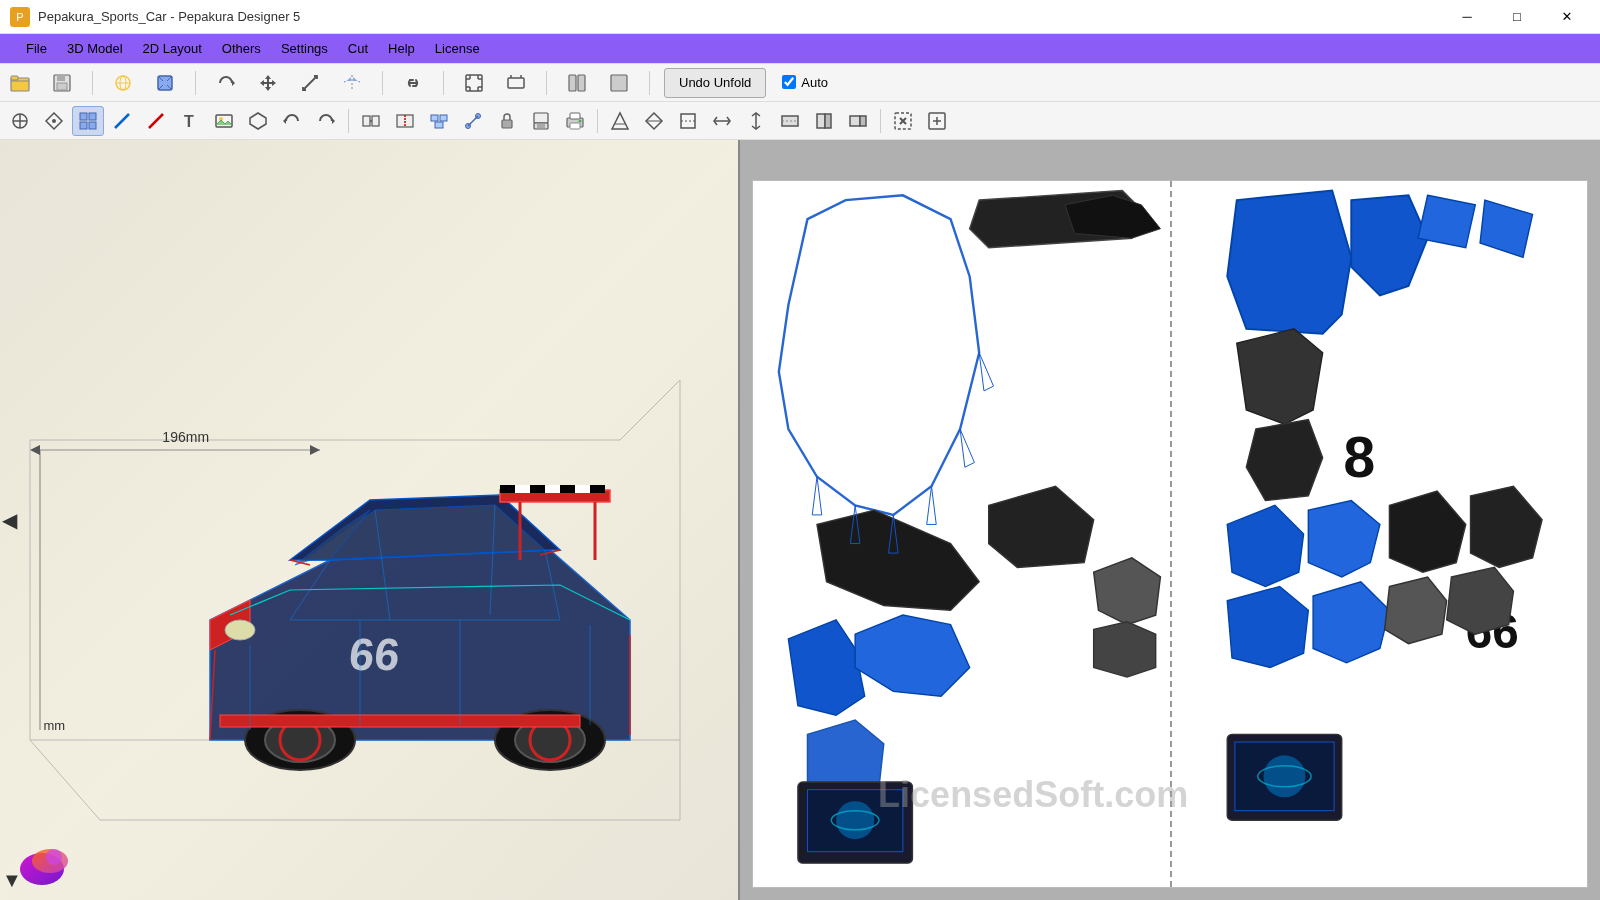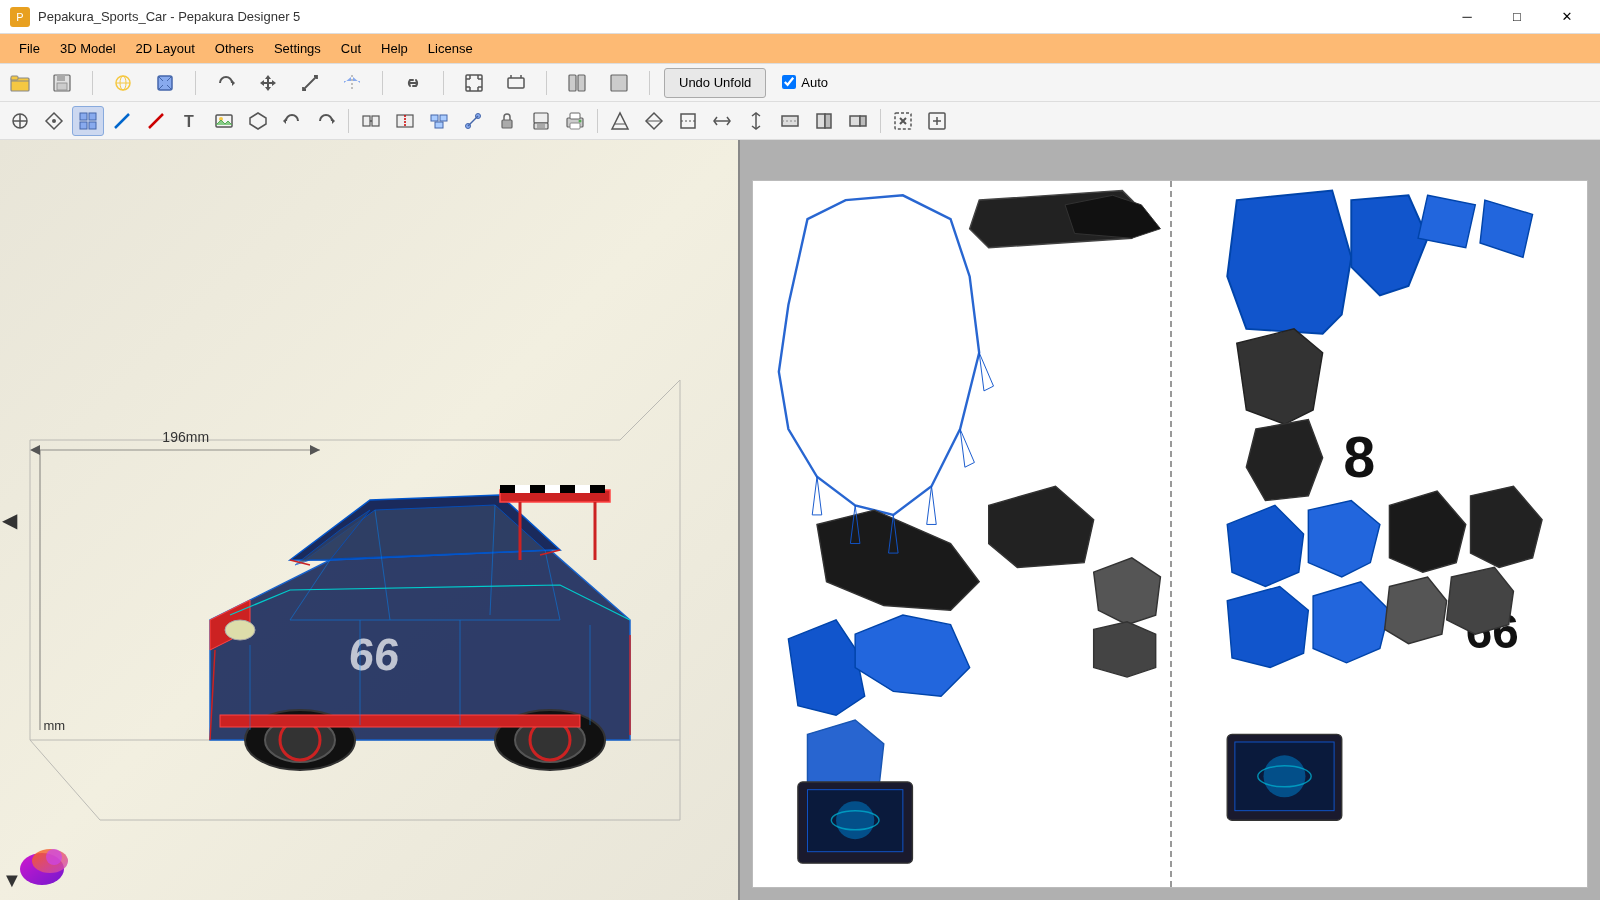--- a/index.html
+++ b/index.html
@@ -13,22 +13,22 @@
     }
     .title-bar-left { display: flex; align-items: center; gap: 8px; }
     .title-bar-icon { width: 20px; height: 20px; background: #e8a020; border-radius: 3px; display: flex; align-items: center; justify-content: center; font-size: 11px; color: white; }
     .title-bar-title { font-size: 13px; color: #333; }
     .title-bar-controls { display: flex; gap: 4px; }
     .title-btn { width: 46px; height: 34px; border: none; background: transparent; cursor: pointer; font-size: 13px; display: flex; align-items: center; justify-content: center; }
 
     
     .menu-bar {
       display: flex; align-items: center;
-      background: #fdba74; height: 30px;
-      border-bottom: 1px solid #ddd; padding: 0 9px;
+      background: #8b5cf6; height: 30px;
+      border-bottom: 1px solid #ddd; padding: 0 16px;
     }
     .menu-item { padding: 4px 10px; font-size: 13px; cursor: pointer; border-radius: 3px; }
 
     
     .toolbar1 {
       display: flex; align-items: center;
       background: #f5f5f5; height: 38px;
       border-bottom: 1px solid #ddd; padding: 0 4px; gap: 10px;
     }
     .tb-sep { width: 1px; height: 24px; background: #ccc; margin: 0 4px; }
@@ -595,15 +595,18 @@
         <ellipse cx="550" cy="624" rx="28" ry="11" fill="none" stroke="#00aacc" stroke-width="1.5" opacity="0.8"></ellipse>
 
         <path d="M60,310 L55,350 L65,350 Z" fill="none" stroke="#1155cc" stroke-width="1"></path>
         <path d="M100,340 L95,380 L105,380 Z" fill="none" stroke="#1155cc" stroke-width="1"></path>
         <path d="M140,350 L135,390 L145,390 Z" fill="none" stroke="#1155cc" stroke-width="1"></path>
         <path d="M180,320 L175,360 L185,360 Z" fill="none" stroke="#1155cc" stroke-width="1"></path>
         <path d="M210,260 L215,300 L225,295 Z" fill="none" stroke="#1155cc" stroke-width="1"></path>
         <path d="M230,180 L235,220 L245,215 Z" fill="none" stroke="#1155cc" stroke-width="1"></path>
       </svg>
 
+      <div style="position:absolute;bottom:10%;left:15%;font-size:36px;font-weight:900;color:rgba(160,160,160,0.45);white-space:nowrap;pointer-events:none;">
+        <span>LicensedSoft.com</span>
+      </div>
     </div>
   </div>
 </div>
 
 </body></html>

